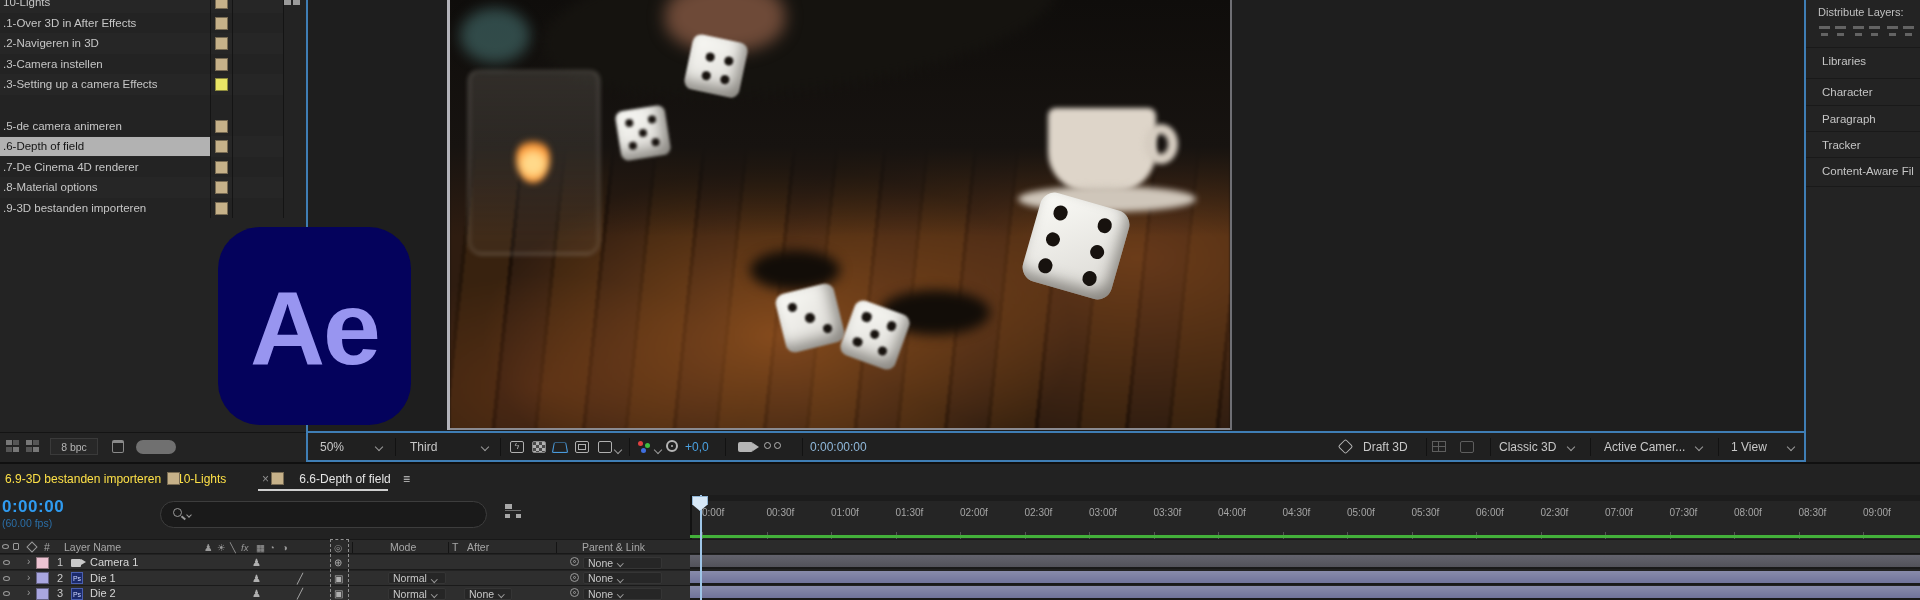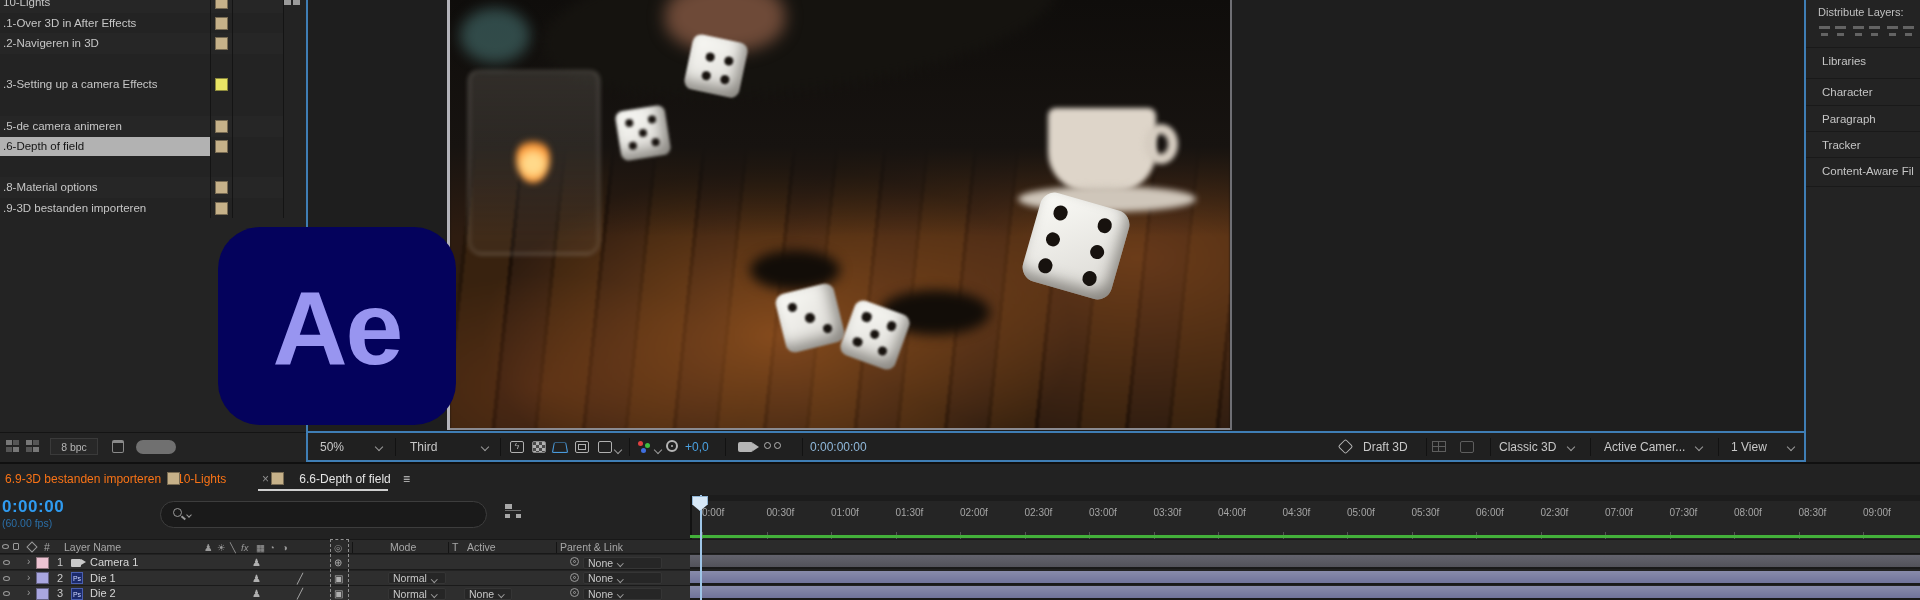--- a/index.html
+++ b/index.html
@@ -94,36 +94,36 @@
     border-top:4px solid transparent; border-bottom:4px solid transparent; }
   .glasses i { position:absolute; width:7px; height:7px; border:1.6px solid #b5b5b5; border-radius:50%; }
   .cube { position:absolute; top:8px; width:11px; height:11px; border:1.5px solid #b5b5b5;
     transform:rotate(45deg); border-radius:2px; }
   .gray-ic { border-color:#5e5e5e !important; }
   .grid4 { position:absolute; top:8px; width:14px; height:11px; border:1.3px solid #5e5e5e;
     background:linear-gradient(#5e5e5e 0 0) center/1.3px 100% no-repeat,
                linear-gradient(#5e5e5e 0 0) center/100% 1.3px no-repeat; }
 
   
-  #ae-logo { left:218px; top:227px; width:238px; height:198px; background:#04025c; border-radius:42px;
+  #ae-logo { left:218px; top:227px; width:193px; height:198px; background:#04025c; border-radius:42px;
     display:flex; align-items:center; justify-content:center; z-index:30; }
   #ae-logo span { color:#9895f0; font-size:104px; font-weight:bold; letter-spacing:-2px; transform:translateY(2px); }
 
   
   #sidebar { left:1806px; top:0; width:114px; height:462px; background:#232323; overflow:hidden; }
   #sidebar .hdr { position:absolute; left:12px; top:6px; font-size:11px; color:#c0c0c0; white-space:nowrap; }
   .dist-ic { position:absolute; top:24px; width:13px; height:14px;
     background:linear-gradient(#636363 0 0) center top 2px/11px 3px no-repeat,
                linear-gradient(#636363 0 0) center bottom 2px/7px 3px no-repeat; }
   .sb-row { position:absolute; left:0; width:114px; border-top:1px solid #191919; }
   .sb-row span { position:absolute; left:16px; top:7px; font-size:11.5px; color:#c5c5c5; white-space:nowrap; }
 
   
   #timeline { left:0; top:462px; width:1920px; height:138px; background:#222; border-top:2px solid #101010; }
-  .tab { position:absolute; top:3px; height:24px; color:#f97316; font-size:12px; line-height:24px; }
+  .tab { position:absolute; top:3px; height:24px; color:#fde047; font-size:12px; line-height:24px; }
   .tab .sw { position:absolute; top:5px; width:13px; height:13px; background:#c6b189; border:1px solid rgba(0,0,0,.4); }
   #tab-active-underline { position:absolute; left:258px; top:25px; width:130px; height:2px; background:#cfcfcf; }
   #tl-time { position:absolute; left:2px; top:33px; font-size:17px; font-weight:bold; color:#2f9bf0; letter-spacing:.5px; }
   #tl-fps { position:absolute; left:2px; top:53px; font-size:10.5px; color:#2b6ea6; }
   #tl-search { position:absolute; left:160px; top:37px; width:327px; height:27px; background:#1a1a1a;
     border:1px solid #3d3d3d; border-radius:14px; }
   #mag { position:absolute; left:12px; top:6px; width:9px; height:9px; border:1.6px solid #9a9a9a; border-radius:50%; }
   #mag i { position:absolute; left:7px; top:8px; width:5px; height:1.6px; background:#9a9a9a; transform:rotate(40deg); }
   #flowchart-ic { position:absolute; left:505px; top:40px; width:16px; height:14px;
     background:linear-gradient(#a8a8a8 0 0) top left/7px 5px no-repeat,
@@ -183,31 +183,39 @@
       <span class="psw"></span>
     </div>
   <div class="prow" style="--i:1">
       <span class="pname">.1-Over 3D in After Effects</span>
       <span class="psw"></span>
     </div>
   <div class="prow" style="--i:2">
       <span class="pname">.2-Navigeren in 3D</span>
       <span class="psw"></span>
     </div>
+  <div class="prow" style="--i:3">
+      <span class="pname">.3-Camera instellen</span>
+      <span class="psw"></span>
+    </div>
   <div class="prow" style="--i:4">
       <span class="pname">.3-Setting up a camera Effects</span>
       <span class="psw yellow"></span>
     </div>
   <div class="prow" style="--i:6">
       <span class="pname">.5-de camera animeren</span>
       <span class="psw"></span>
     </div>
   <div class="prow selected" style="--i:7">
       <span class="sel-bg"></span>
       <span class="pname">.6-Depth of field</span>
+      <span class="psw"></span>
+    </div>
+  <div class="prow" style="--i:8">
+      <span class="pname">.7-De Cinema 4D renderer</span>
       <span class="psw"></span>
     </div>
   <div class="prow" style="--i:9">
       <span class="pname">.8-Material options</span>
       <span class="psw"></span>
     </div>
   <div class="prow" style="--i:10">
       <span class="pname">.9-3D bestanden importeren</span>
       <span class="psw"></span>
     </div>
@@ -405,23 +413,23 @@
     <span class="sw-glyph" style="left:230px">╲</span>
     <span class="sw-glyph" style="left:241px;font-style:italic">fx</span>
     <span class="sw-glyph" style="left:256px">▦</span>
     <span class="sw-glyph" style="left:269px">◔</span>
     <span class="sw-glyph" style="left:282px">◑</span>
     <span class="sw-glyph" style="left:334px">◎</span>
     <div class="vsep" style="left:352px;top:2px;height:11px"></div>
     <span class="lbl" style="left:390px">Mode</span>
     <div class="vsep" style="left:448px;top:2px;height:11px"></div>
     <span class="lbl" style="left:452px">T</span>
-    <span class="lbl" style="left:467px">Active</span>
+    <span class="lbl" style="left:467px">After</span>
     <div class="vsep" style="left:556px;top:2px;height:11px"></div>
-    <span class="lbl" style="left:560px">Parent &amp; Link</span>
+    <span class="lbl" style="left:582px">Parent &amp; Link</span>
   </div>
 
   <div class="tl-row" style="top:91px">
     <span class="eye"></span>
     <span class="exp">›</span>
     <span class="lsw" style="background:#edc3d2"></span>
     <span class="num">1</span>
     <span class="cam-lyr">
         <i></i>
       </span>

